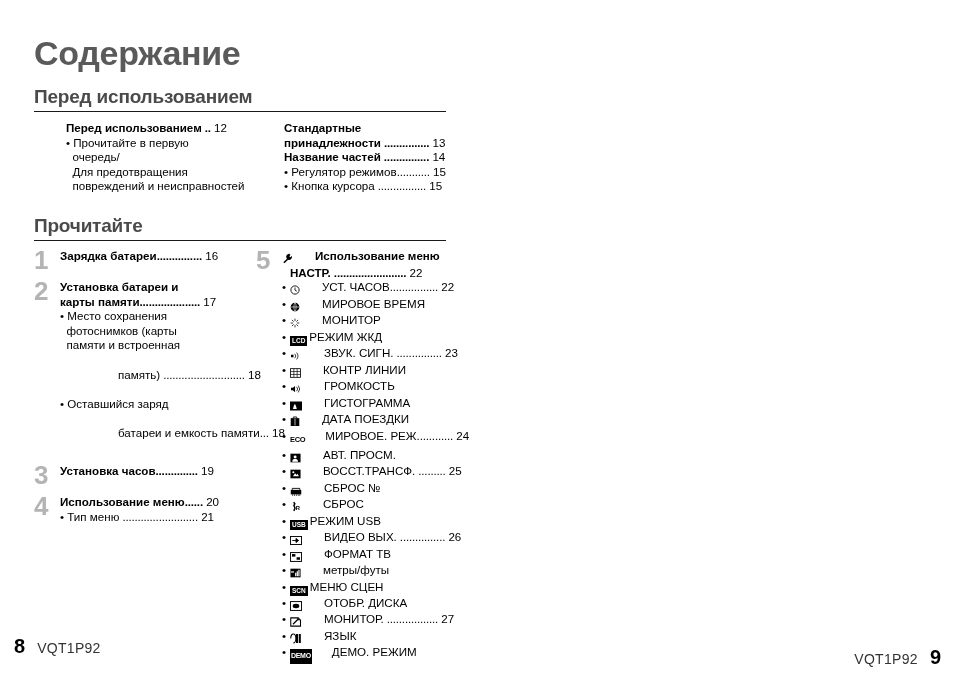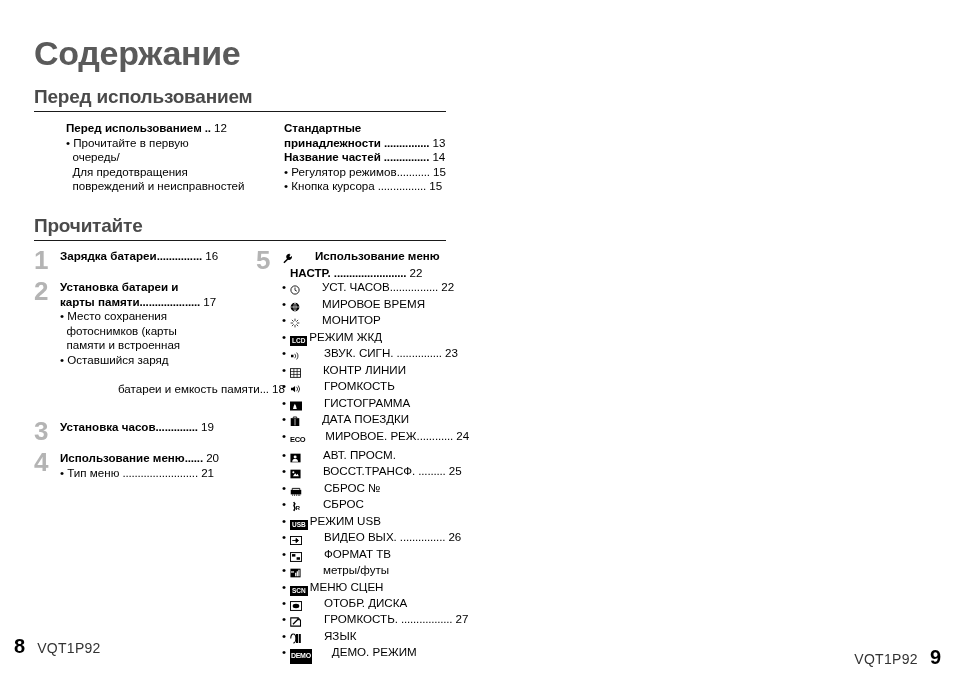--- a/index.html
+++ b/index.html
@@ -138,20 +138,23 @@
           <div class="entry" style="margin-bottom:9px;">
             <div class="num">2</div>
             <div class="body">
               <div class="ln b">Установка батареи и</div>
               <div class="ln b">
                 <span>карты памяти</span><span class="dots">....................</span> <span class="pg">17</span>
               </div>
               <div class="ln">• Место сохранения</div>
               <div class="ln" style="white-space:pre;">  фотоснимков (карты</div>
               <div class="ln" style="white-space:pre;">  памяти и встроенная</div>
+              <div class="ln" style="white-space:pre;">
+                <span>  память)</span><span class="dots"> ...........................</span> <span class="pg">18</span>
+              </div>
               <div class="ln">• Оставшийся заряд</div>
               <div class="ln" style="white-space:pre;">
                 <span>  батареи и емкость памяти</span><span class="dots">...</span> <span class="pg">18</span>
               </div>
             </div>
           </div>
 
           <div class="entry" style="margin-bottom:9px;">
             <div class="num">3</div>
             <div class="body">
@@ -325,21 +328,21 @@
                       <rect x="0.6" y="0.6" width="14.8" height="11.8" fill="none" stroke="#000" stroke-width="1.3"></rect>
                       <ellipse cx="8" cy="6.4" rx="4.4" ry="3" fill="#000"></ellipse>
                     </svg></span><span>ОТОБР. ДИСКА</span>
               </div>
 
               <div class="ln">
                 <span class="bul">•</span><span class="glyph"><svg class="gi" width="12" height="10" viewBox="0 0 16 13">
                       <path d="M1 1h10l3 3v8H1z" fill="none" stroke="#000" stroke-width="1.4"></path>
                       <path d="M4 9.5l7-7" stroke="#000" stroke-width="1.6"></path>
                       <path d="M10 1.6l2.6 2.6" stroke="#000" stroke-width="1.4"></path>
-                    </svg></span><span>ГРОМКОСТЬ.</span><span class="dots"> .................</span> <span class="pg">27</span>
+                    </svg></span><span>МОНИТОР.</span><span class="dots"> .................</span> <span class="pg">27</span>
               </div>
 
               <div class="ln">
                 <span class="bul">•</span><span class="glyph"><svg class="gi" width="12" height="11" viewBox="0 0 16 14">
                       <path d="M1 7a3.4 6 0 0 1 3.4-6" stroke="#000" stroke-width="1.4" fill="none"></path>
                       <path d="M4.4 1a3.4 6 0 0 1 0 12" stroke="#000" stroke-width="1.4" fill="none"></path>
                       <rect x="8" y="1" width="3" height="12" fill="#000"></rect>
                       <rect x="12" y="1" width="2.4" height="12" fill="#000"></rect>
                     </svg></span><span>ЯЗЫК</span>
               </div>

